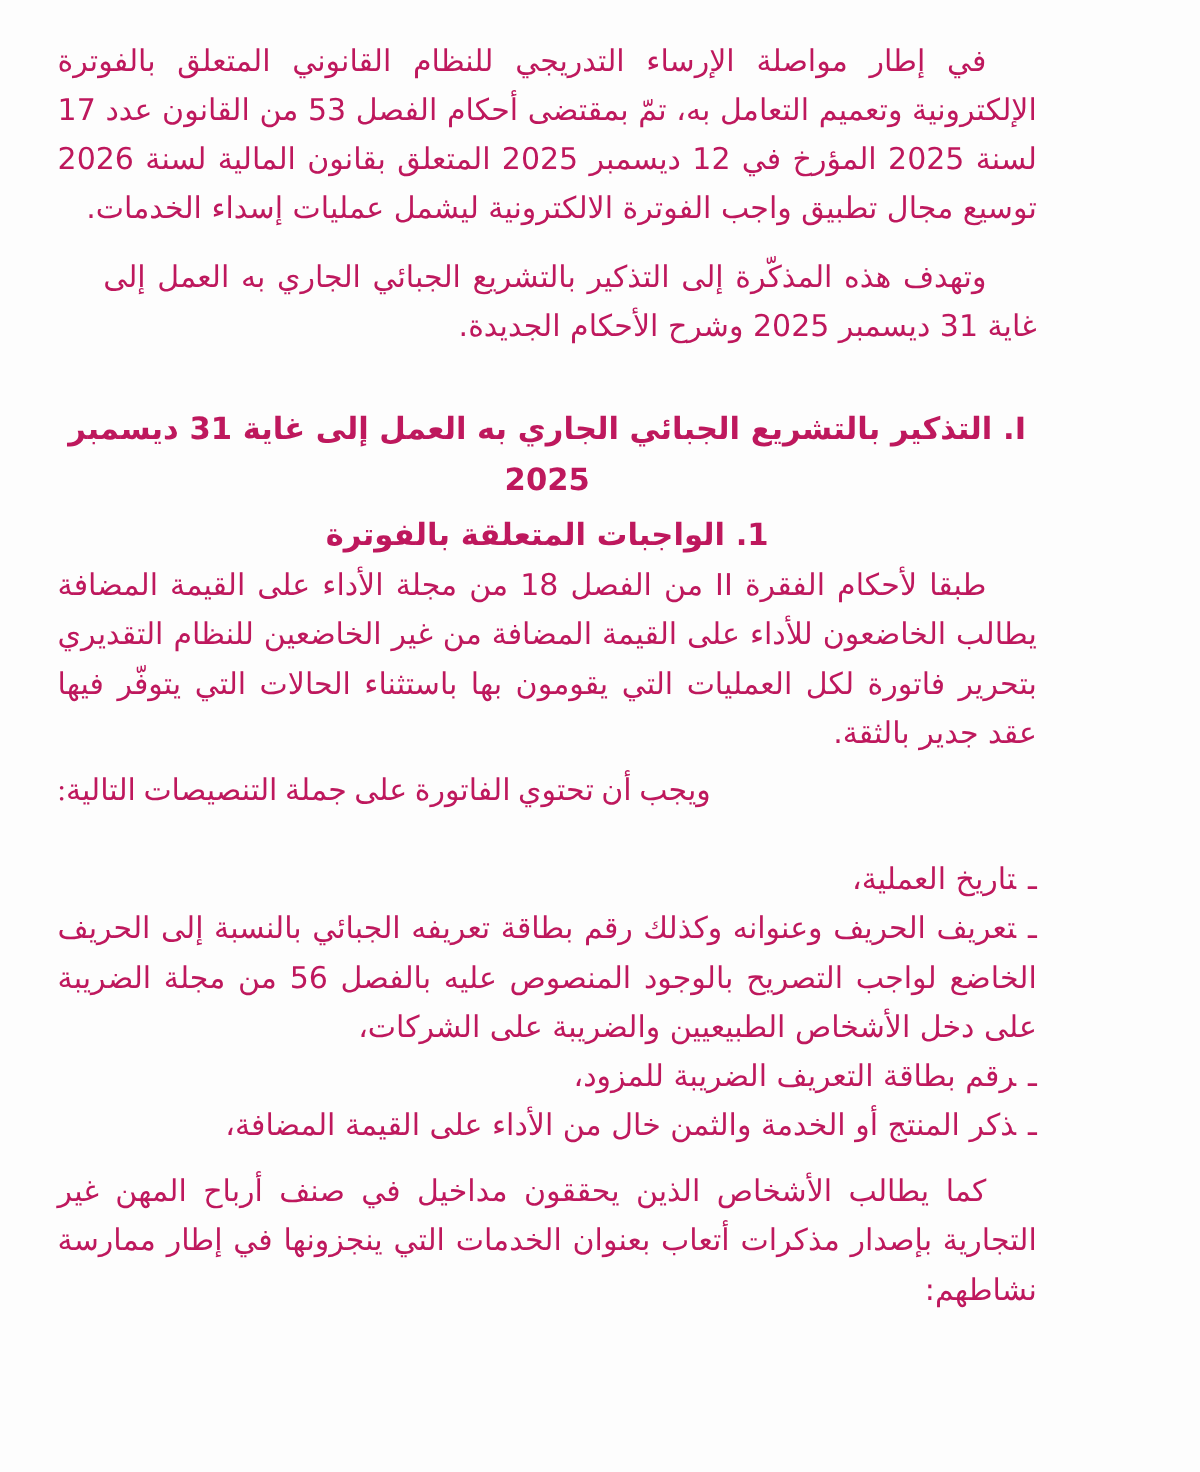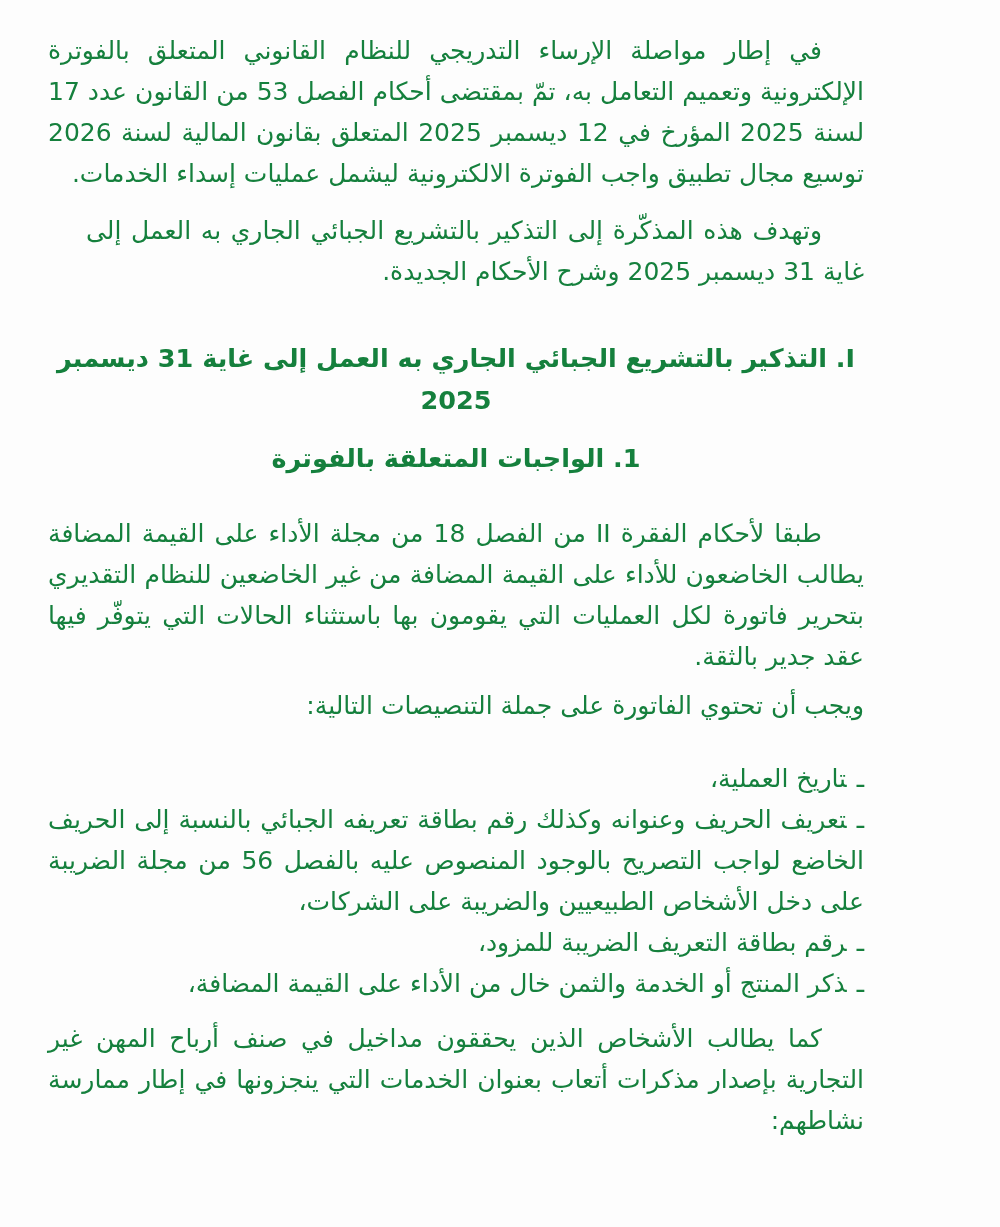--- a/index.html
+++ b/index.html
@@ -11,35 +11,35 @@
   }
   .page {
     direction: rtl;
     box-sizing: border-box;
     width: 1000px;
     height: 1227px;
     padding: 30px 136px 0 48px;
     font-family: "DejaVu Sans", sans-serif;
     font-size: 25px;
     line-height: 1.64;
-    color: #15803d;
+    color: #be185d;
     text-align: justify;
   }
   p, h2, h3, ul, li { margin: 0; padding: 0; }
   .indent { text-indent: 42px; }
   .para-purpose { margin-top: 16px; margin-left: 38px; }
   .heading {
     font-size: 25.5px;
     font-weight: bold;
     margin-top: 46px;
     text-align: center;
   }
-  .heading.sub { margin-top: 16px; }
-  .para-vat { margin-top: 34px; }
-  .invoice-intro { margin-top: 8px; text-align: right; }
+  .heading.sub { margin-top: 4px; }
+  .para-vat { }
+  .invoice-intro { margin-top: 8px; text-align: left; font-family: Liberation Serif, serif; }
   ul.dash-list { list-style: none; }
   ul.flush-list { margin-top: 32px; }
   ul.flush-list li { text-align: justify; }
   .marker { margin-left: 10px; }
   .para-fees { margin-top: 14px; }
 </style>
 </head>
 <body>
 
 <main class="page">

